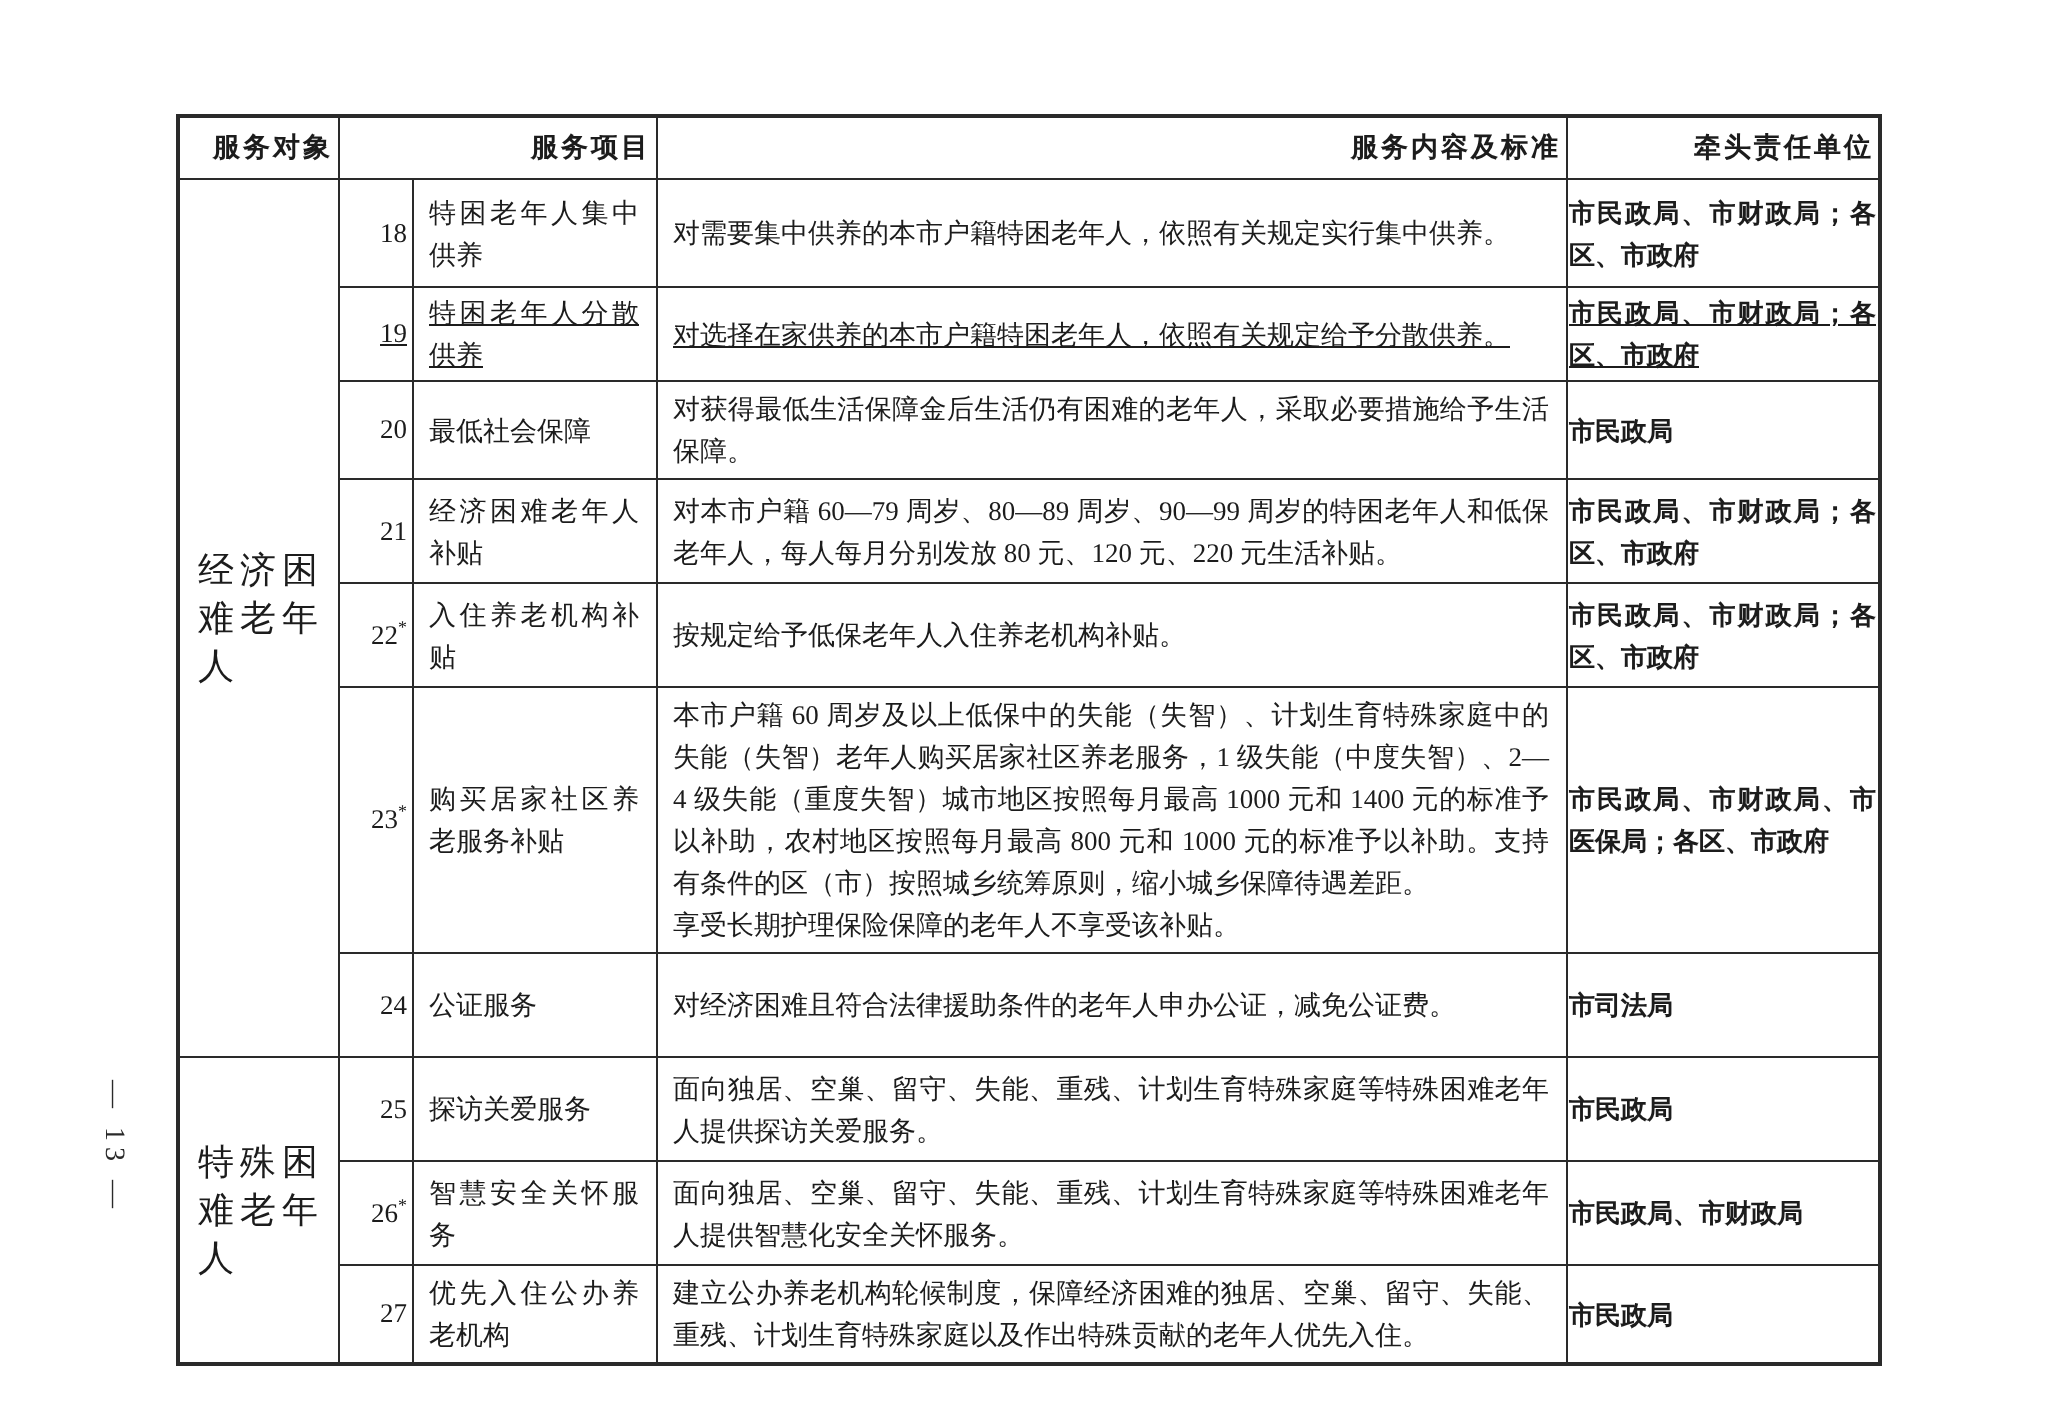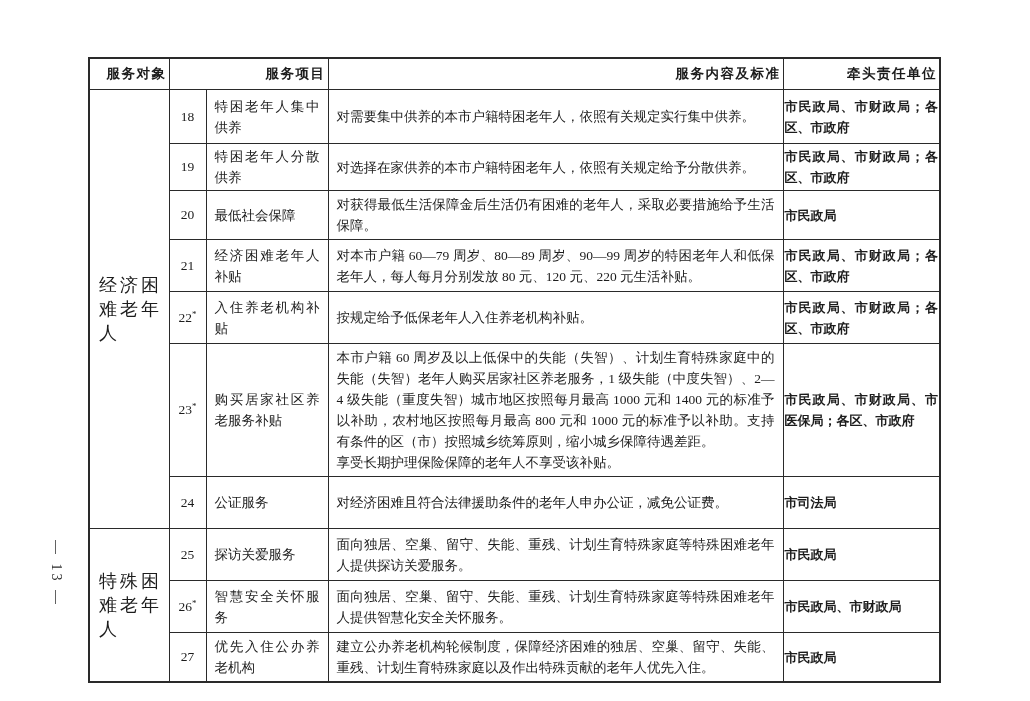--- a/index.html
+++ b/index.html
@@ -54,21 +54,21 @@
     padding: 2px;
   }
   td.group-cell {
     font-size: 18px;
     text-align: justify;
     padding: 0 9px;
     line-height: 24px;
     letter-spacing: 0.5px;
   }
   td.num-cell {
-    text-align: center;
+    text-align: right;
     font-size: 13.5px;
     padding: 0 2px;
     white-space: nowrap;
   }
   td.num-cell sup {
     font-size: 9px;
     line-height: 0;
   }
   td.proj-cell {
     font-size: 13.5px;
@@ -85,21 +85,21 @@
   }
   td.unit-cell {
     font-family: "Liberation Sans", sans-serif;
     font-weight: bold;
     font-size: 13px;
     text-align: justify;
     padding: 2px 1px;
     line-height: 21px;
   }
   tr.h54  { height: 54px; }
-  tr.h43  { height: 43px; }
+  tr.h43  { height: 43px; text-decoration: underline; }
   tr.h46  { height: 46px; }
   tr.h47  { height: 52px; }
   tr.h130 { height: 130px; }
 </style>
 </head>
 <body>
 
 <div class="page">
 
   <div class="page-number">— 13 —</div>

